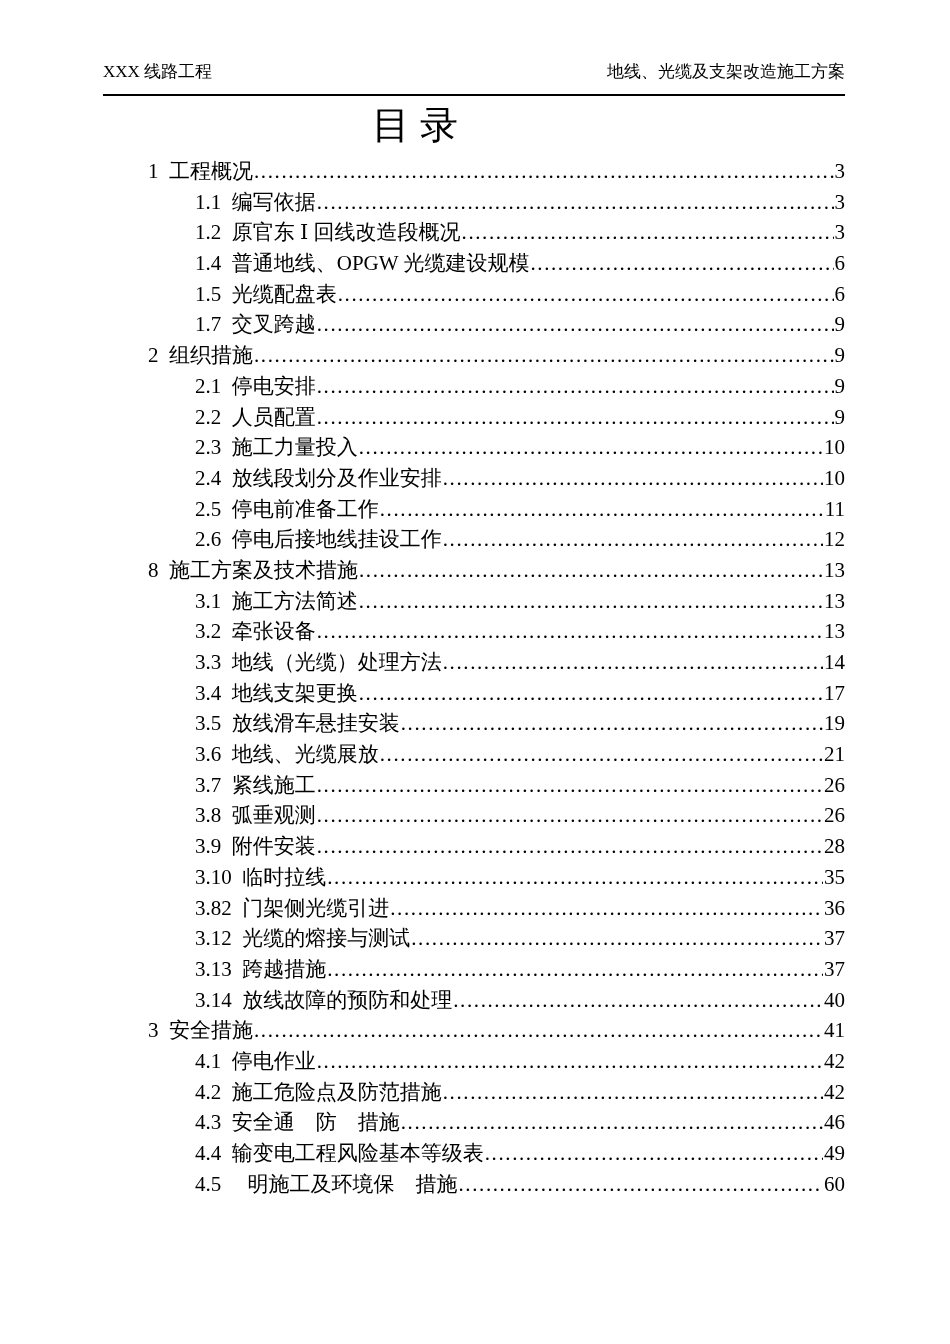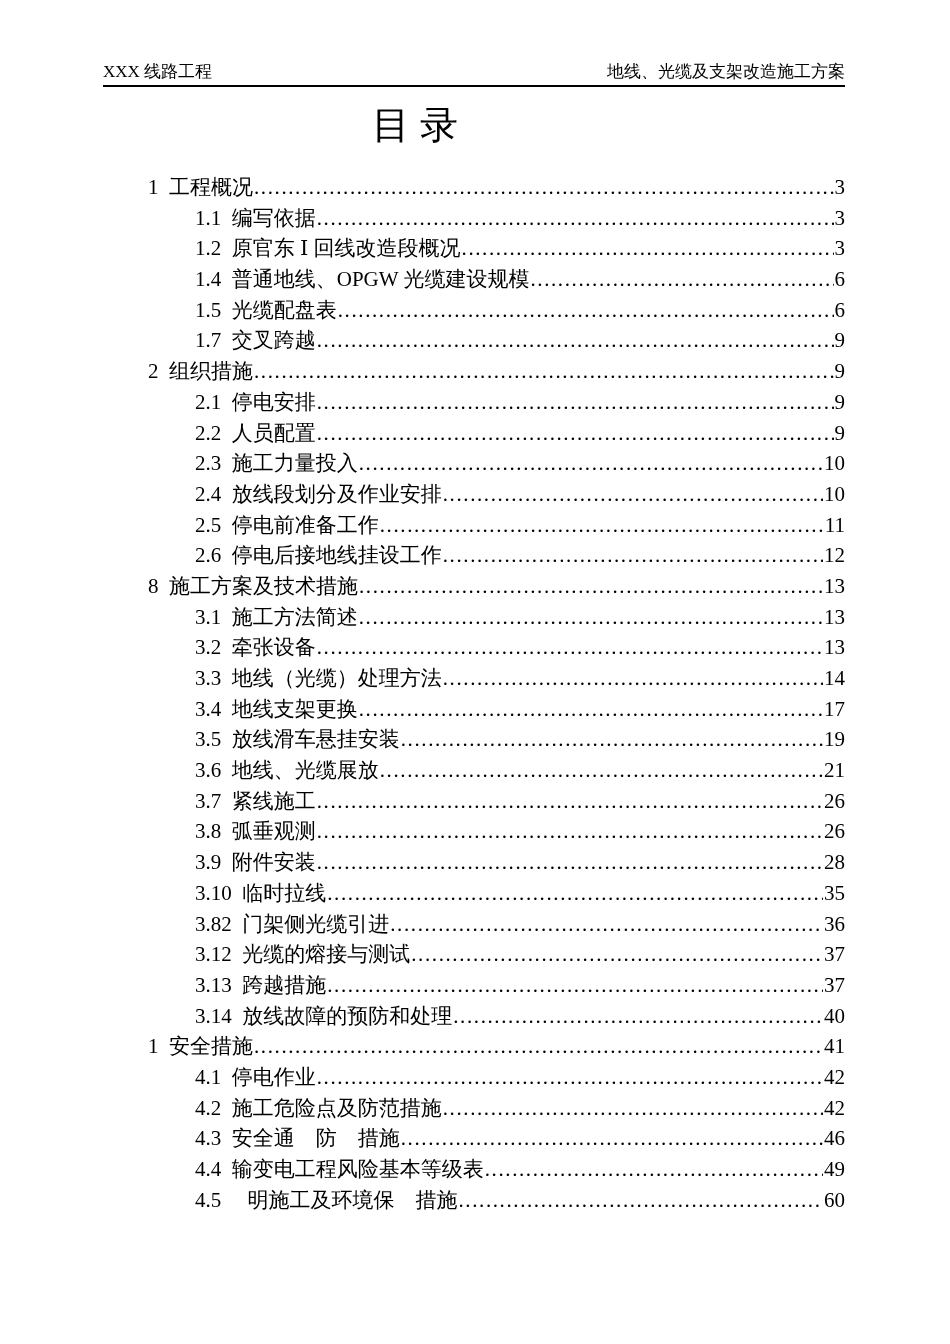--- a/index.html
+++ b/index.html
@@ -13,36 +13,36 @@
   }
   .header {
     position:absolute;
     left:103px; width:742px; top:60px;
     display:flex;
     justify-content:space-between;
     align-items:flex-end;
     font-size:17px;
     line-height:24px;
     border-bottom:2px solid #000;
-    padding-bottom:1px;
+    padding-bottom:10px;
   }
   .header span { white-space:nowrap; }
   .doc-title {
     position:absolute;
     top:100px; left:0; width:840px;
     text-align:center;
     font-size:38px;
     font-weight:400;
     letter-spacing:10px;
     line-height:50px;
     margin:0;
   }
   .toc {
     position:absolute;
-    top:172px; left:103px; width:742px;
+    top:156px; left:103px; width:742px;
     font-size:21px;
   }
   .toc-row {
     display:flex;
     align-items:baseline;
     height:30.7px;
     line-height:30.7px;
     box-sizing:border-box;
     cursor:default;
   }
@@ -208,21 +208,21 @@
         <span class="toc-label">3.13  跨越措施</span>
         <span class="dots"></span>
         <span class="pagenum">37</span>
       </div>
       <div class="toc-row lvl2">
         <span class="toc-label">3.14  放线故障的预防和处理</span>
         <span class="dots"></span>
         <span class="pagenum">40</span>
       </div>
       <div class="toc-row lvl1">
-        <span class="toc-label">1  安全措施</span>
+        <span class="toc-label">3  安全措施</span>
         <span class="dots"></span>
         <span class="pagenum">41</span>
       </div>
       <div class="toc-row lvl2">
         <span class="toc-label">4.1  停电作业</span>
         <span class="dots"></span>
         <span class="pagenum">42</span>
       </div>
       <div class="toc-row lvl2">
         <span class="toc-label">4.2  施工危险点及防范措施</span>

